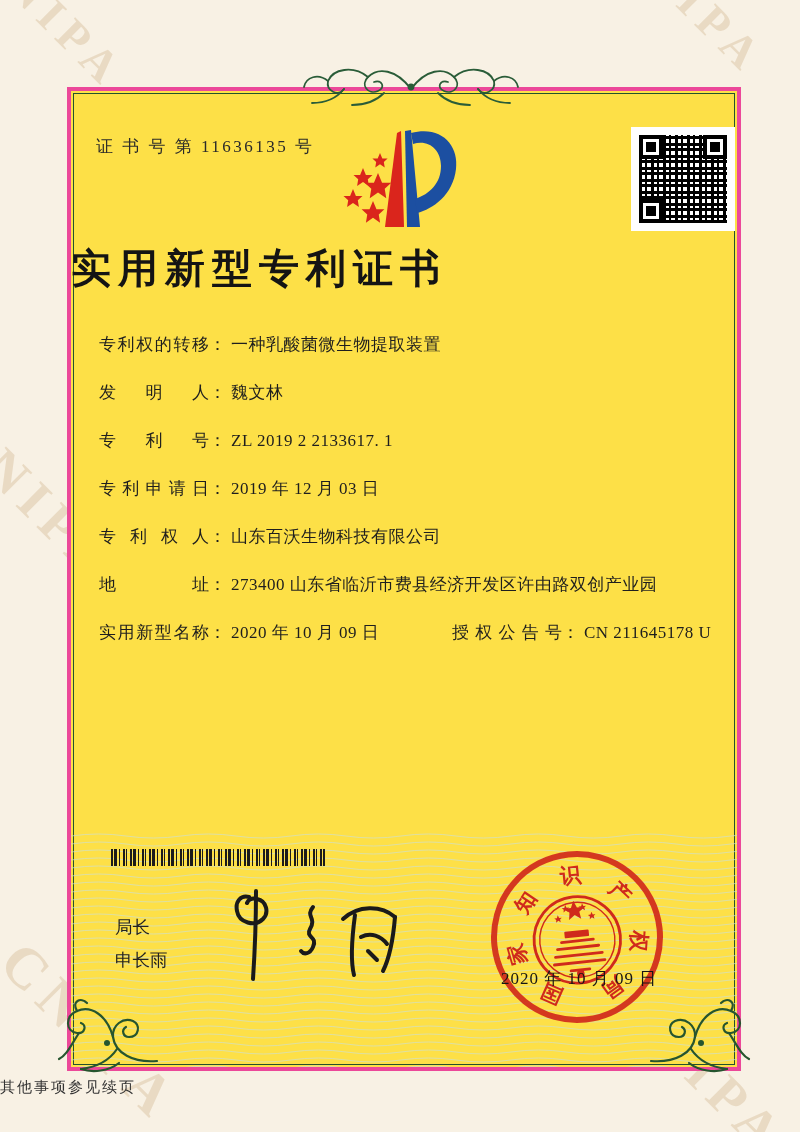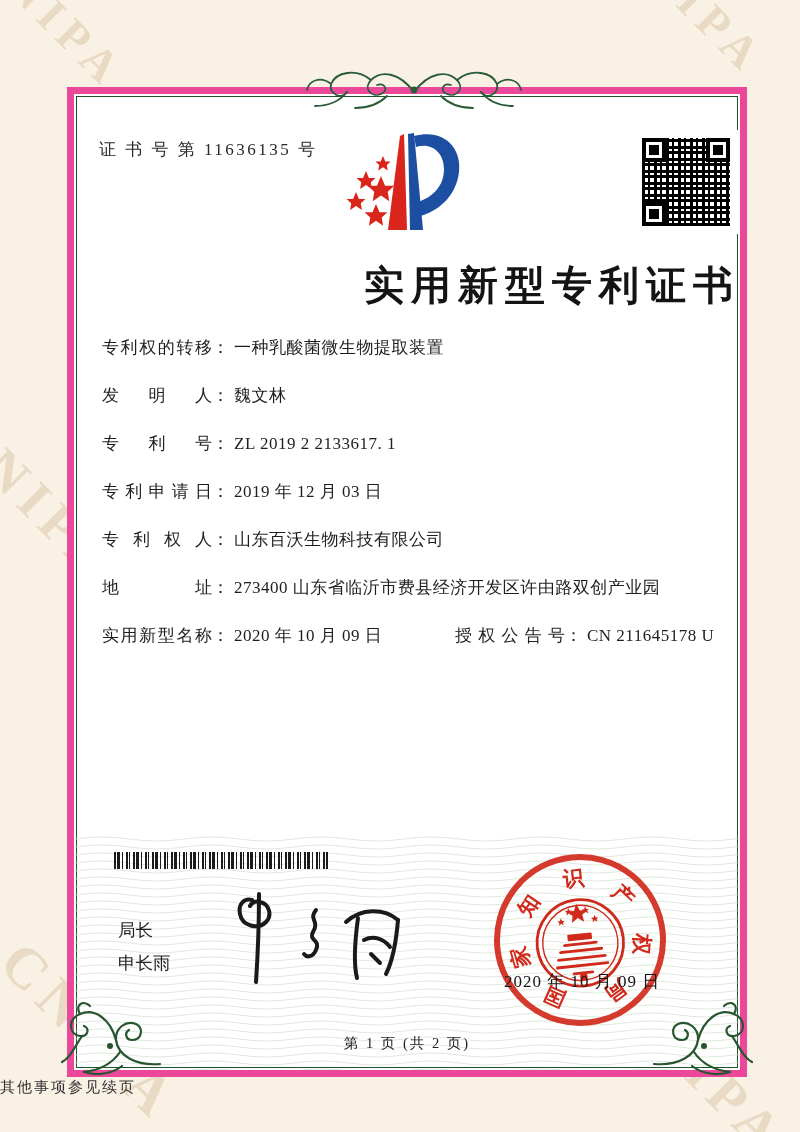--- a/index.html
+++ b/index.html
@@ -11,41 +11,41 @@
       transform:rotate(45deg);white-space:nowrap;user-select:none;}
   .wm-a{left:-42px;top:-12px;font-size:46px;}
   .wm-b{left:598px;top:-26px;font-size:46px;}
   .wm-c{left:528px;top:330px;font-size:54px;}
   .wm-d{left:-72px;top:468px;font-size:54px;}
   .wm-e{left:-22px;top:998px;font-size:58px;}
   .wm-f{left:596px;top:1040px;font-size:54px;}
 
   
   .frame{position:absolute;left:67px;top:87px;width:666px;height:976px;
-         border:7px solid #ec4899;background:#ffffff;}
+         border:4px solid #ec4899;background:#fde047;}
   .frame-inner{position:absolute;inset:2px;border:1px solid #24512d;pointer-events:none;}
   .waves{position:absolute;left:0;bottom:0;width:100%;height:235px;}
 
   .cert-no{position:absolute;left:25px;top:44px;font-size:17px;letter-spacing:2.5px;color:#2a2a2a;}
 
   .logo{position:absolute;left:256px;top:20px;width:160px;height:127px;}
 
   .qr{position:absolute;left:560px;top:36px;width:104px;height:104px;background:#fff;}
   .qr-pattern{position:absolute;inset:8px;
     background:
       repeating-linear-gradient(90deg,#000 0 3px,transparent 3px 6px,#000 6px 8px,transparent 8px 12px),
       repeating-linear-gradient(0deg,#000 0 3px,#fff 3px 5px,#000 5px 8px,#fff 8px 12px);}
   .finder{position:absolute;width:16px;height:16px;border:4px solid #000;background:#fff;}
   .finder::after{content:"";position:absolute;inset:3px;background:#000;}
   .finder-tl{left:0;top:0;}
   .finder-tr{right:0;top:0;}
   .finder-bl{left:0;bottom:0;}
 
-  .title{position:absolute;left:0;top:150px;width:100%;text-align:right;
-         font-size:40px;font-weight:bold;letter-spacing:7px;color:#141414;margin-top:14px;}
+  .title{position:absolute;left:0;top:150px;width:100%;text-align:left;
+         font-size:40px;font-weight:bold;letter-spacing:7px;color:#141414;}
 
   .fields{position:absolute;left:28px;top:242px;width:616px;font-size:17px;}
   .row{height:48px;position:relative;}
   .lbl{display:inline-block;width:110px;text-align:justify;text-align-last:justify;}
   .colon{margin-right:5px;}
   .val{letter-spacing:0.5px;}
   .grant2{position:absolute;left:353px;top:0;}
 
   .paras{position:absolute;left:30px;top:560px;width:606px;font-size:15.5px;line-height:23px;
          text-align:justify;color:#222;}
@@ -216,21 +216,20 @@
           <path d="M28,60 h44"></path>
           <path d="M25,68 h50"></path>
           <path d="M23,76 h54"></path>
           <path d="M40,84 h20"></path>
         </g>
         <circle cx="50" cy="88" r="4" fill="#cf2a1c"></circle>
       </svg>
     </div>
     <div class="seal-date">2020 年 10 月 09 日</div>
 
-    <div class="page-num">第 1 页 (共 2 页)</div>
 
     <svg class="orn-bl" viewBox="0 0 106 80" xmlns="http://www.w3.org/2000/svg">
       <g fill="none" stroke="#26552f" stroke-width="2.2" stroke-linecap="round">
         <path d="M100,64 C76,66 58,56 56,40 C55,28 66,20 76,24 C84,28 82,40 72,40 C66,40 64,33 69,30"></path>
         <path d="M56,40 C50,18 34,8 20,14 C8,19 8,34 20,36 C28,37 30,28 24,26"></path>
         <path d="M20,14 C14,4 24,0 30,6"></path>
         <path d="M22,36 C14,48 10,58 2,62"></path>
         <path d="M60,52 C52,64 40,70 24,72"></path>
         <path d="M24,72 C36,76 52,74 62,66"></path>
       </g>

